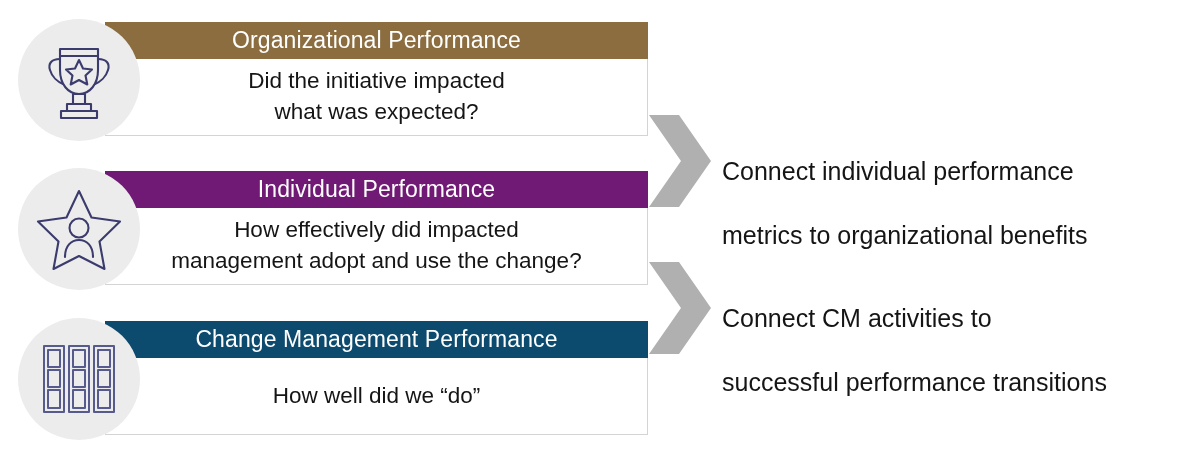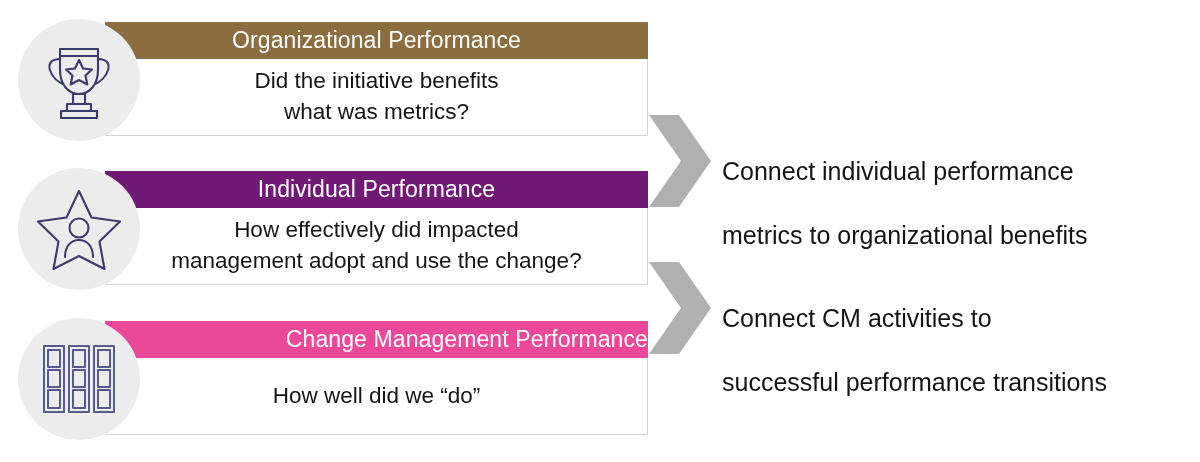--- a/index.html
+++ b/index.html
@@ -108,22 +108,22 @@
   #callout-2 { top: 272px; }
 </style>
 </head>
 <body>
 
 <div id="stage">
 
   <div class="card" id="card-org">
     <div class="card-header" style="background:#8b6d3f;">Organizational Performance</div>
     <div class="card-body">
-      <div class="line">Did the initiative benefits</div>
-      <div class="line">what was metrics?</div>
+      <div class="line">Did the initiative impacted</div>
+      <div class="line">what was expected?</div>
     </div>
   </div>
 
   <div class="icon-circle" id="icon-org">
     <span>
       <svg width="78" height="82" viewBox="0 0 78 82" fill="none" stroke="#3b3b6d" stroke-width="2.1" stroke-linejoin="round" stroke-linecap="round">
 
         <path d="M20 10 H58 V31 C58 45 50 55 39 55 C28 55 20 45 20 31 Z"></path>
 
         <path d="M20 17 H58"></path>
@@ -158,21 +158,21 @@
         <path d="M44 4 L56.5 30.5 L85 34.5 L64.5 54.5 L69.5 82 L44 69 L18.5 82 L23.5 54.5 L3 34.5 L31.5 30.5 Z"></path>
 
         <circle cx="44" cy="41" r="9.5"></circle>
 
         <path d="M30 70 C30 59 36 53 44 53 C52 53 58 59 58 70"></path>
       </svg>
     </span>
   </div>
 
   <div class="card" id="card-cm">
-    <div class="card-header" style="background:#ec4899;text-align:right;">Change Management Performance</div>
+    <div class="card-header" style="background:#0c4a6e;">Change Management Performance</div>
     <div class="card-body">
       <div class="line">How well did we “do”</div>
     </div>
   </div>
 
   <div class="icon-circle" id="icon-cm">
     <span>
       <svg width="74" height="70" viewBox="0 0 74 70" fill="none" stroke="#565a8c" stroke-width="2" stroke-linejoin="round">
 
         <rect x="2" y="2" width="20" height="66"></rect>

